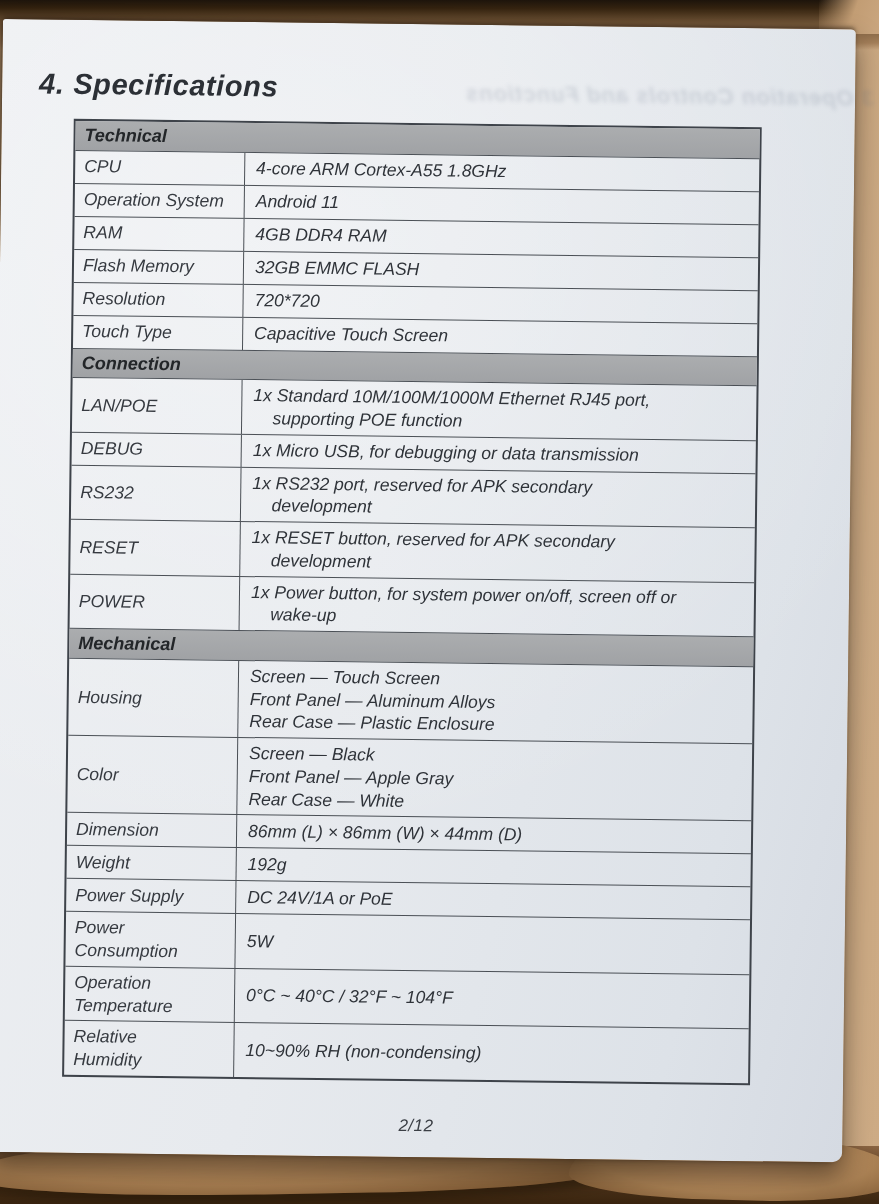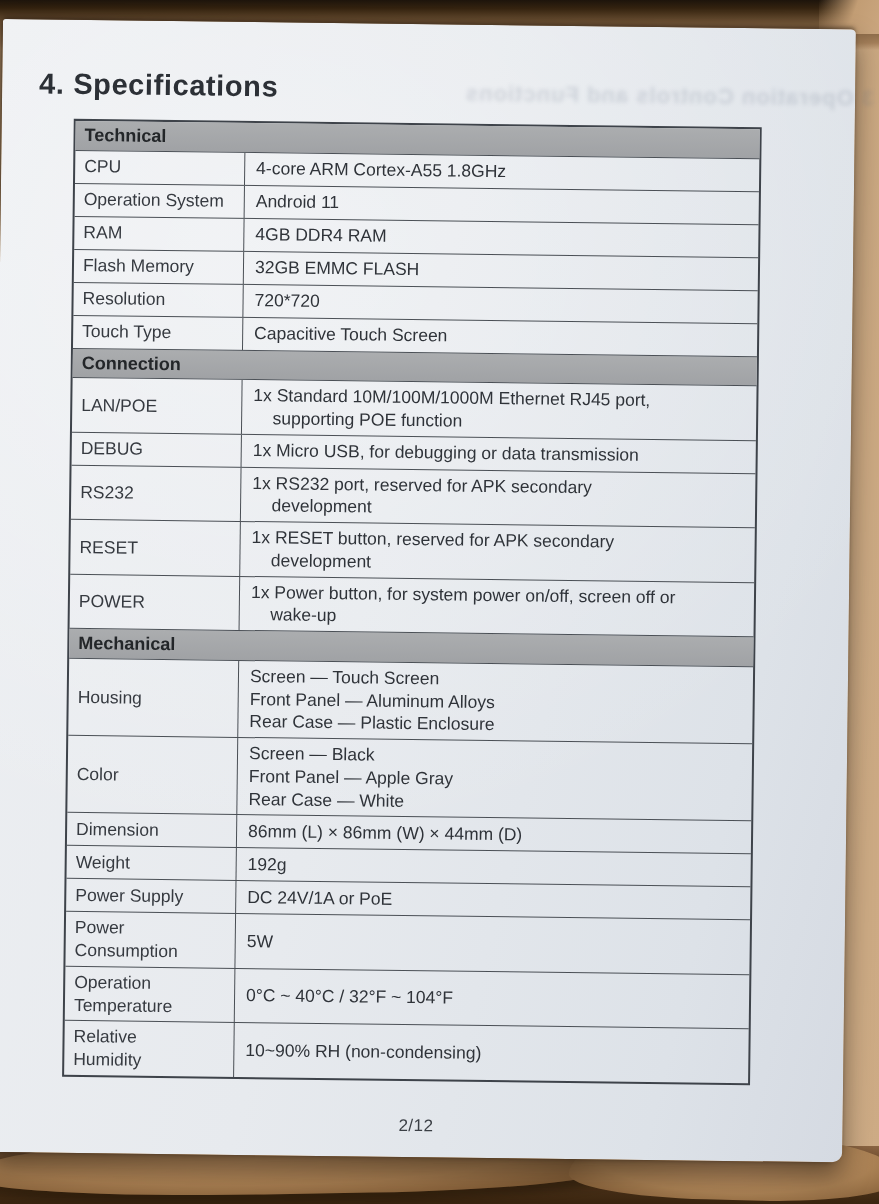--- a/index.html
+++ b/index.html
@@ -2,20 +2,21 @@
 <html><head>
 <meta charset="utf-8">
 <style>
   html,body{margin:0;padding:0;}
   body{width:879px;height:1204px;overflow:hidden;font-family:"Liberation Sans",sans-serif;}
 
   
   .scene{
     position:relative;width:879px;height:1204px;overflow:hidden;
     background:linear-gradient(100deg,#bd9a73 0%,#c5a27b 45%,#cdab85 100%);
+    font-style:italic;
   }
   
   .cardboard-top{
     position:absolute;top:0;left:0;right:0;height:50px;
     background:linear-gradient(to bottom,#1d140b 0%,#33220f 16%,#7c5e3e 52%,#a5805a 86%,rgba(165,128,90,0) 100%);
   }
   .cardboard-top-corner{
     position:absolute;top:0;right:0;width:60px;height:34px;
     background:linear-gradient(110deg,rgba(0,0,0,0) 0%,#c29d74 55%,#caa67f 100%);
   }

